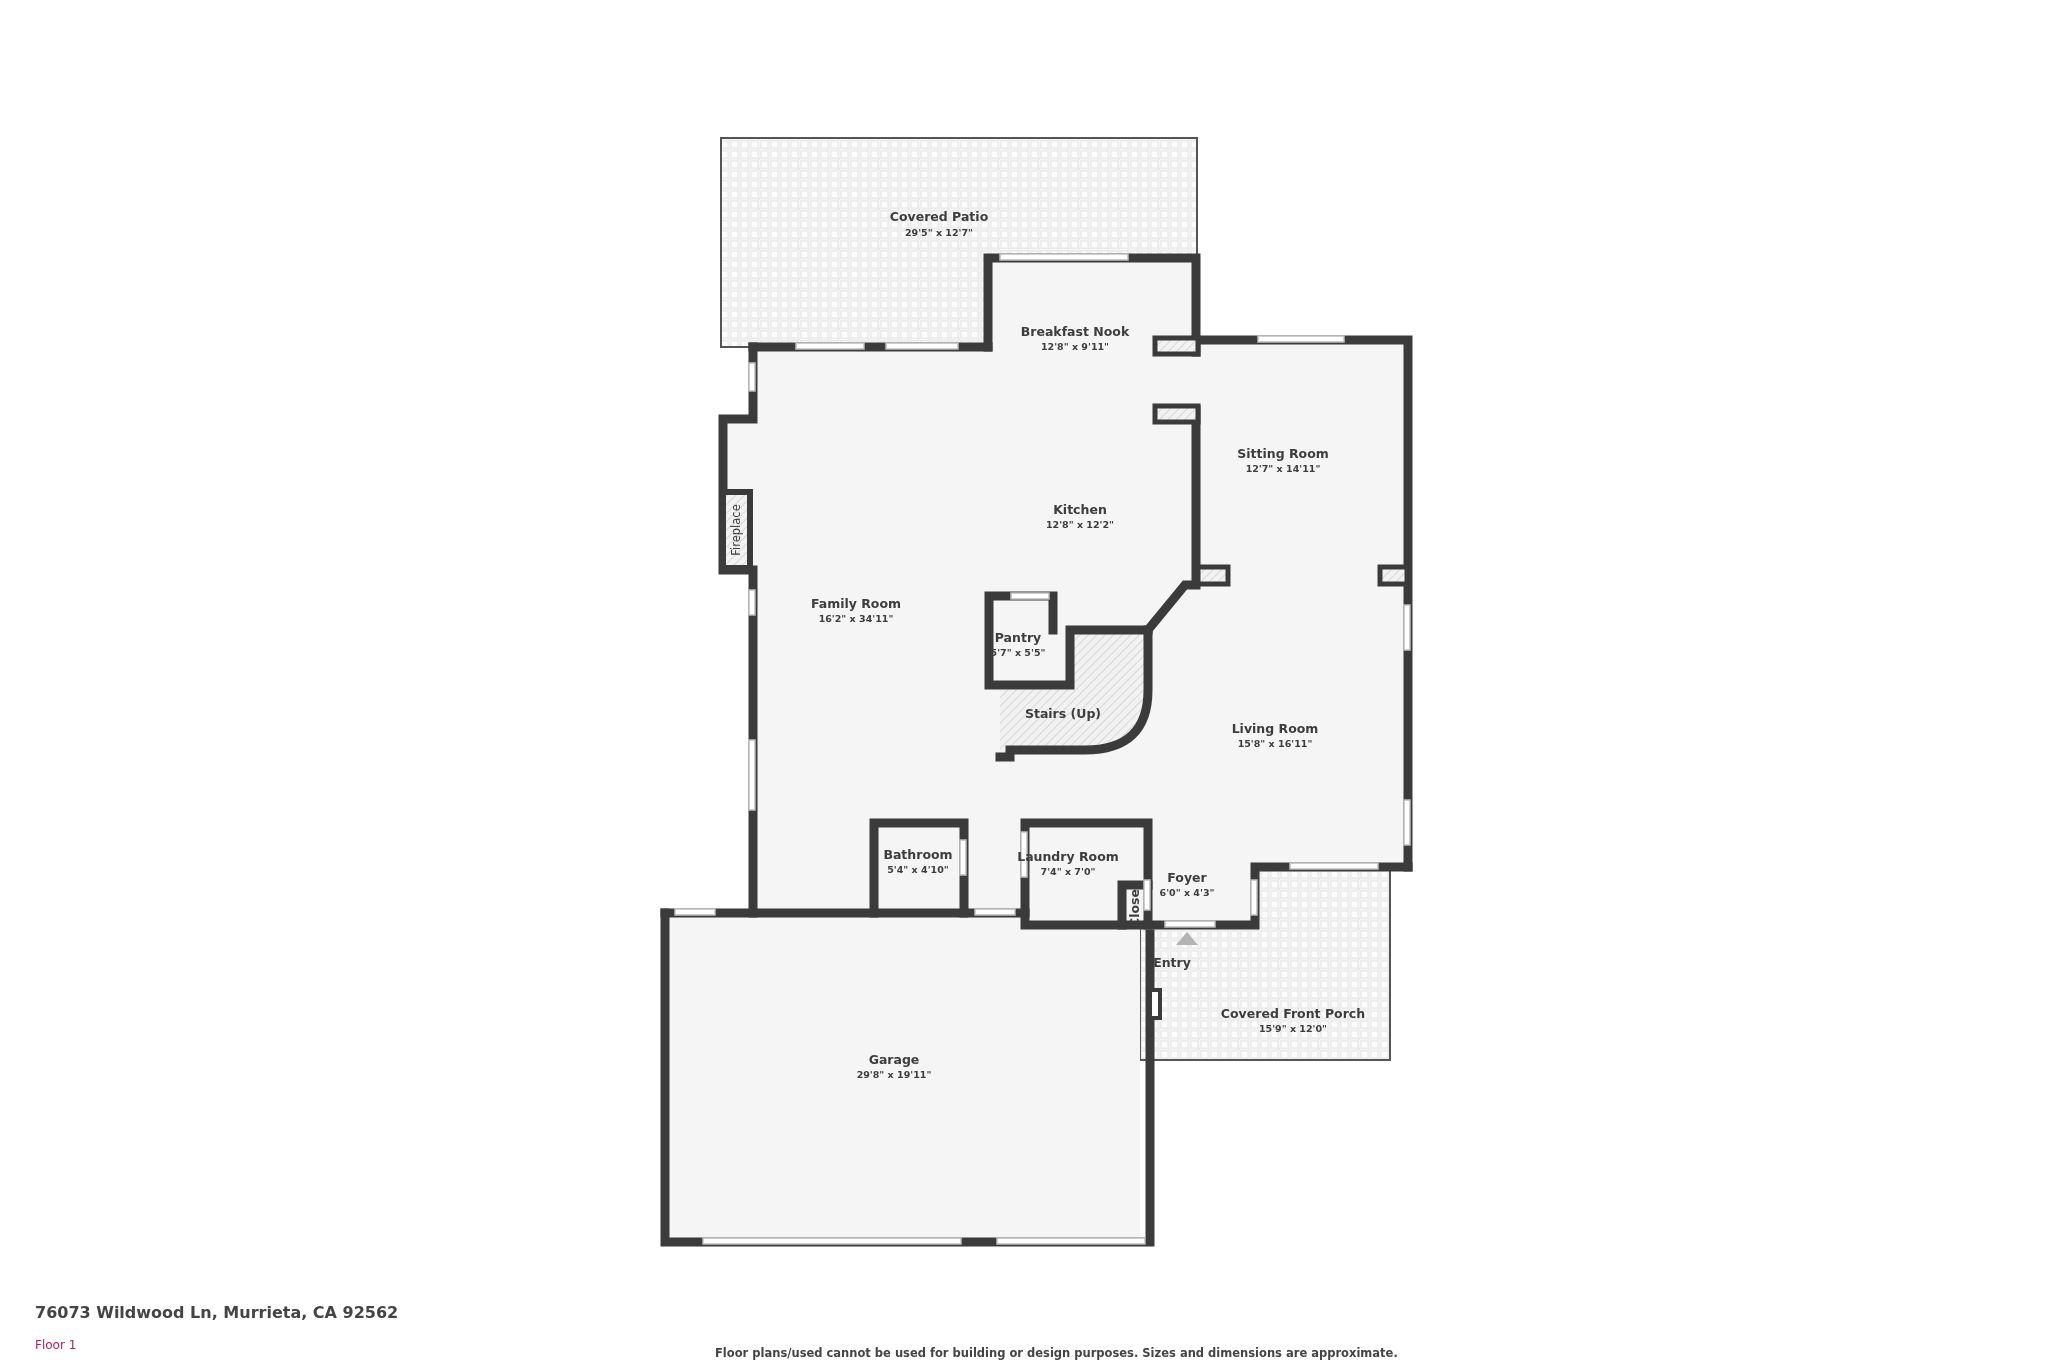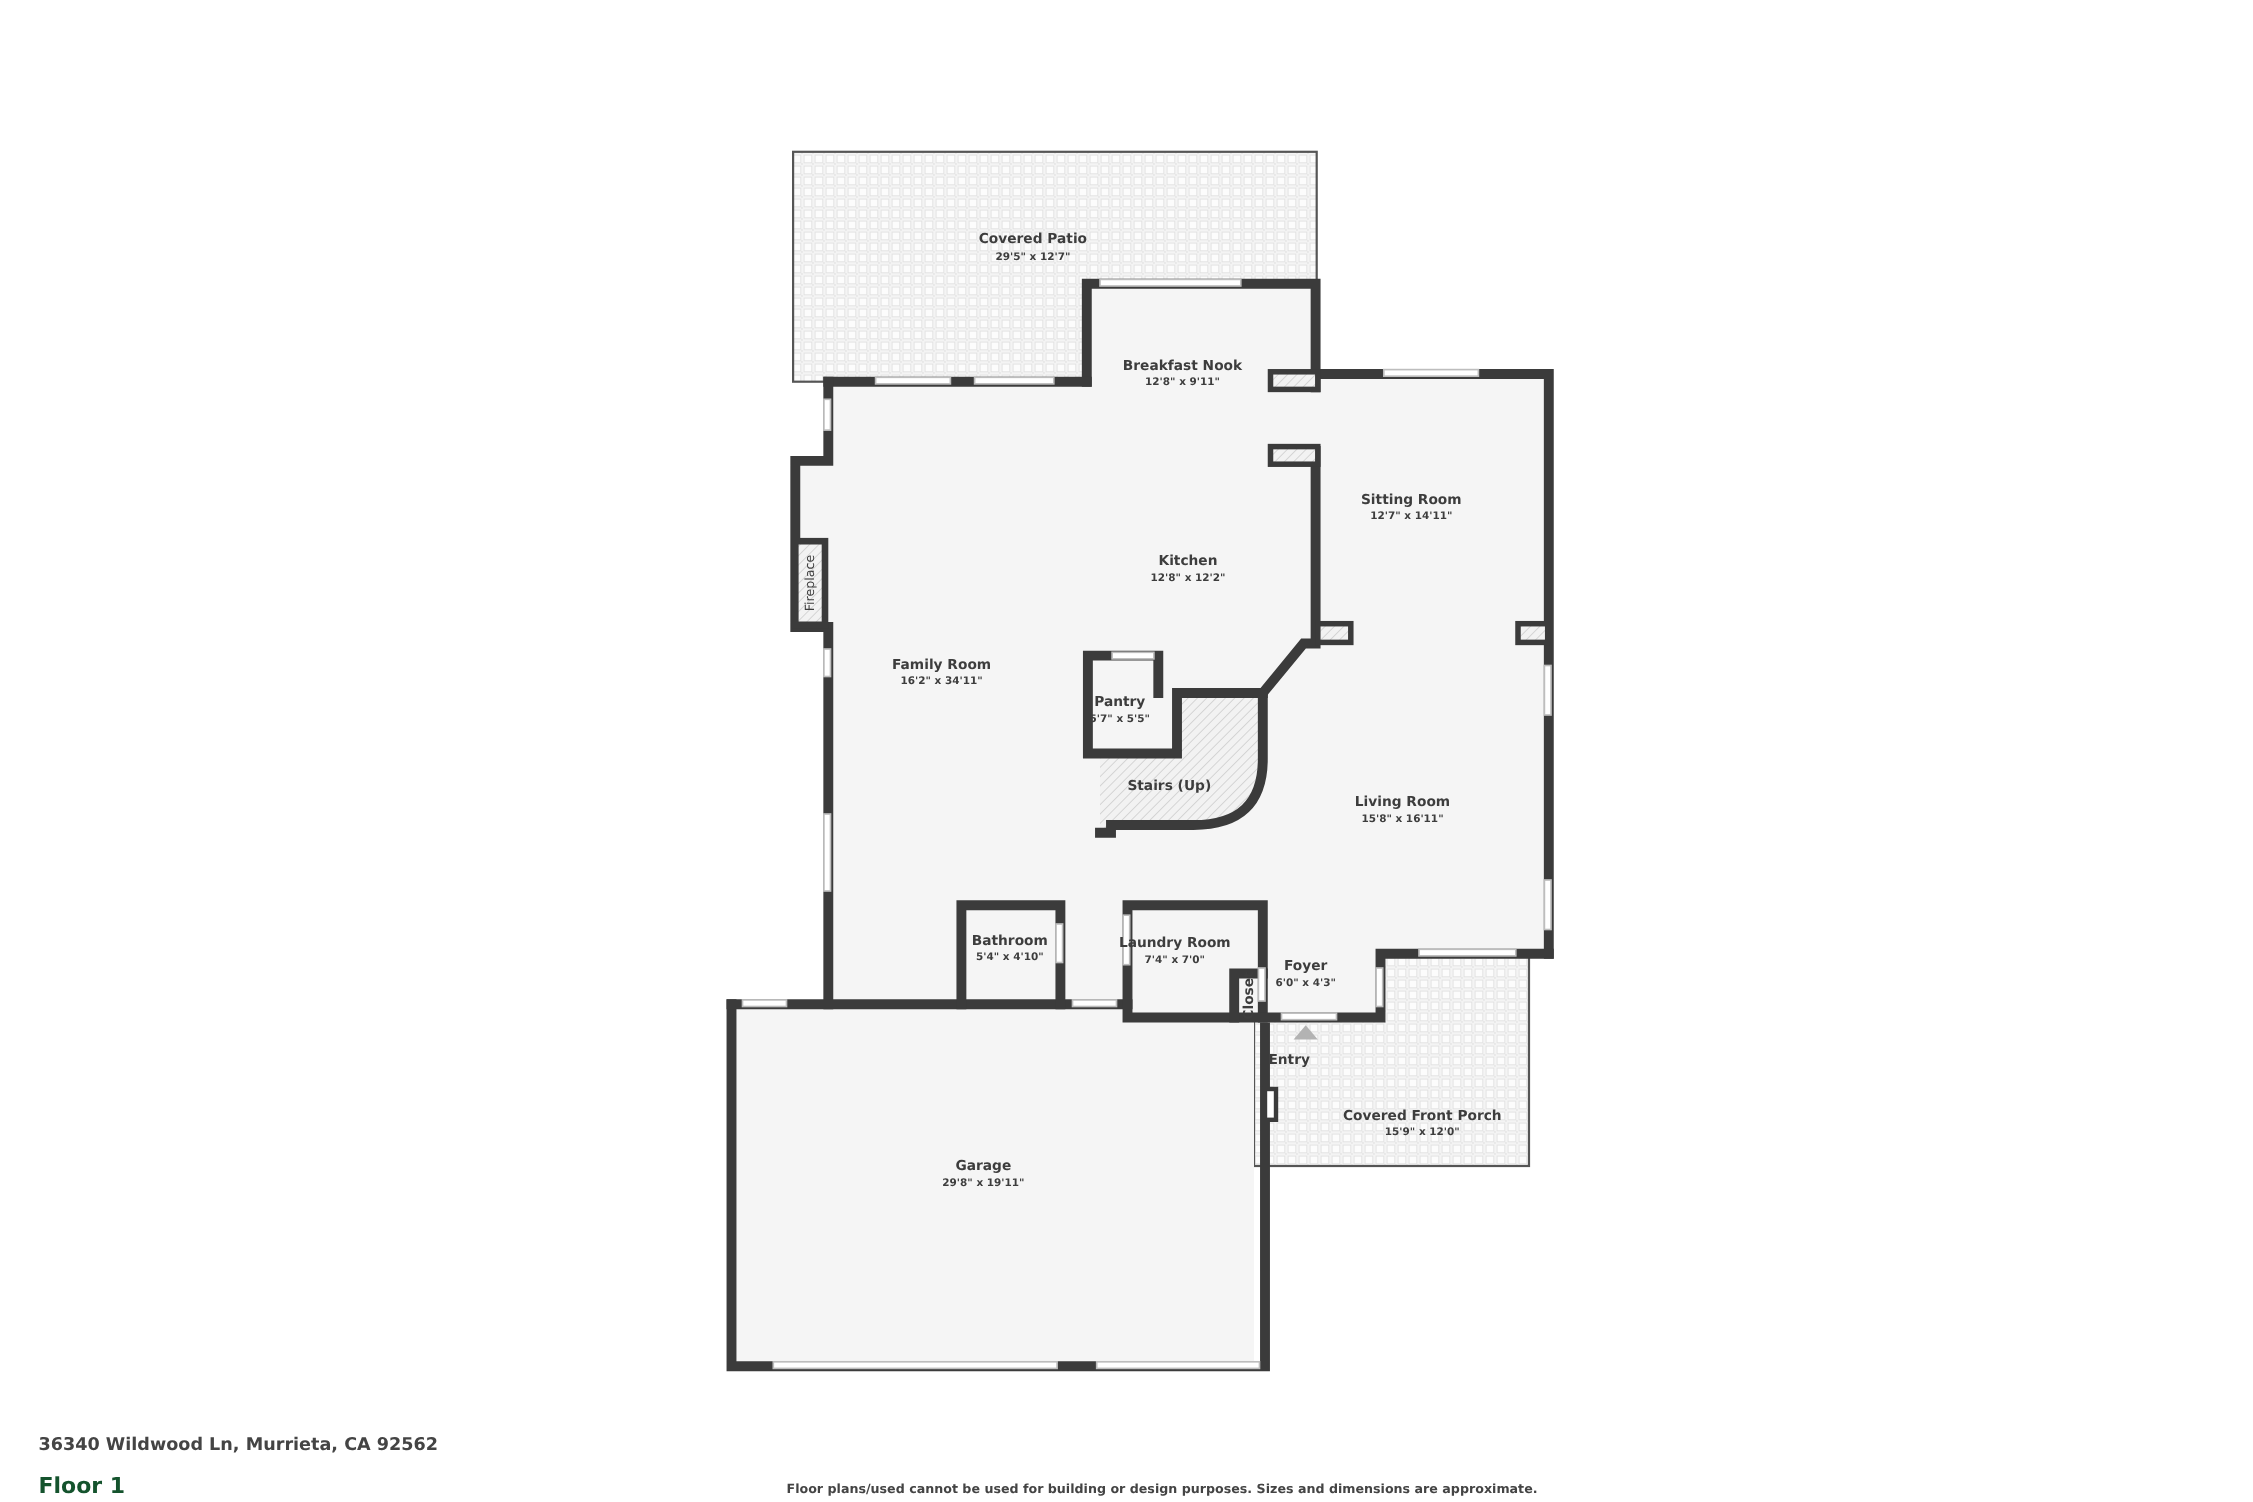--- a/index.html
+++ b/index.html
@@ -3,21 +3,21 @@
 <meta charset="utf-8">
 <style>
   html, body { margin: 0; padding: 0; background: #ffffff; }
   body { width: 2048px; height: 1365px; position: relative; overflow: hidden; font-family: "DejaVu Sans", "Liberation Sans", sans-serif; }
   #plan { position: absolute; left: 0; top: 0; width: 2048px; height: 1365px; }
   .wall { fill: none; stroke: #3b3b3b; stroke-width: 9; stroke-linecap: square; stroke-linejoin: miter; }
   .win { fill: #ffffff; stroke: #bdbdbd; stroke-width: 1.5; }
   .room-label { font-weight: bold; fill: #3d3d3d; font-size: 12.5px; text-anchor: middle; }
   .room-dim { fill: #3d3d3d; font-size: 9.5px; text-anchor: middle; font-weight: bold; }
   .footer-addr { position: absolute; left: 35px; top: 1303px; font-size: 16px; font-weight: bold; color: #444; }
-  .footer-floor { position: absolute; left: 35px; top: 1338px; font-size: 20px; font-weight: bold; color: #14532d; }
+  .footer-floor { position: absolute; left: 35px; top: 1338px; font-size: 12px; font-weight: normal; color: #be185d; }
   .footer-disc { position: absolute; left: 715px; top: 1346px; font-size: 11.5px; font-weight: bold; color: #444; }
 </style>
 </head>
 <body>
 
 <svg id="plan" viewBox="0 0 2048 1365" xmlns="http://www.w3.org/2000/svg">
   <defs>
     <pattern id="tile" width="10" height="10" patternUnits="userSpaceOnUse">
       <rect width="10" height="10" fill="#f4f4f4"></rect>
       <rect x="1" y="1" width="7" height="7" fill="#fcfcfc" stroke="#e2e2e2" stroke-width="0.8"></rect>
@@ -150,15 +150,15 @@
     <text class="room-label" x="1172" y="967">Entry</text>
 
     <text class="room-label" x="1293" y="1018">Covered Front Porch</text>
     <text class="room-dim" x="1293" y="1032">15'9" x 12'0"</text>
 
     <text class="room-label" x="894" y="1064">Garage</text>
     <text class="room-dim" x="894" y="1078">29'8" x 19'11"</text>
   </g>
 </svg>
 
-<div class="footer-addr">36340 Wildwood Ln, Murrieta, CA 92562</div>
+<div class="footer-addr">76073 Wildwood Ln, Murrieta, CA 92562</div>
 <div class="footer-floor">Floor 1</div>
 <div class="footer-disc">Floor plans/used cannot be used for building or design purposes. Sizes and dimensions are approximate.</div>
 
 </body></html>

